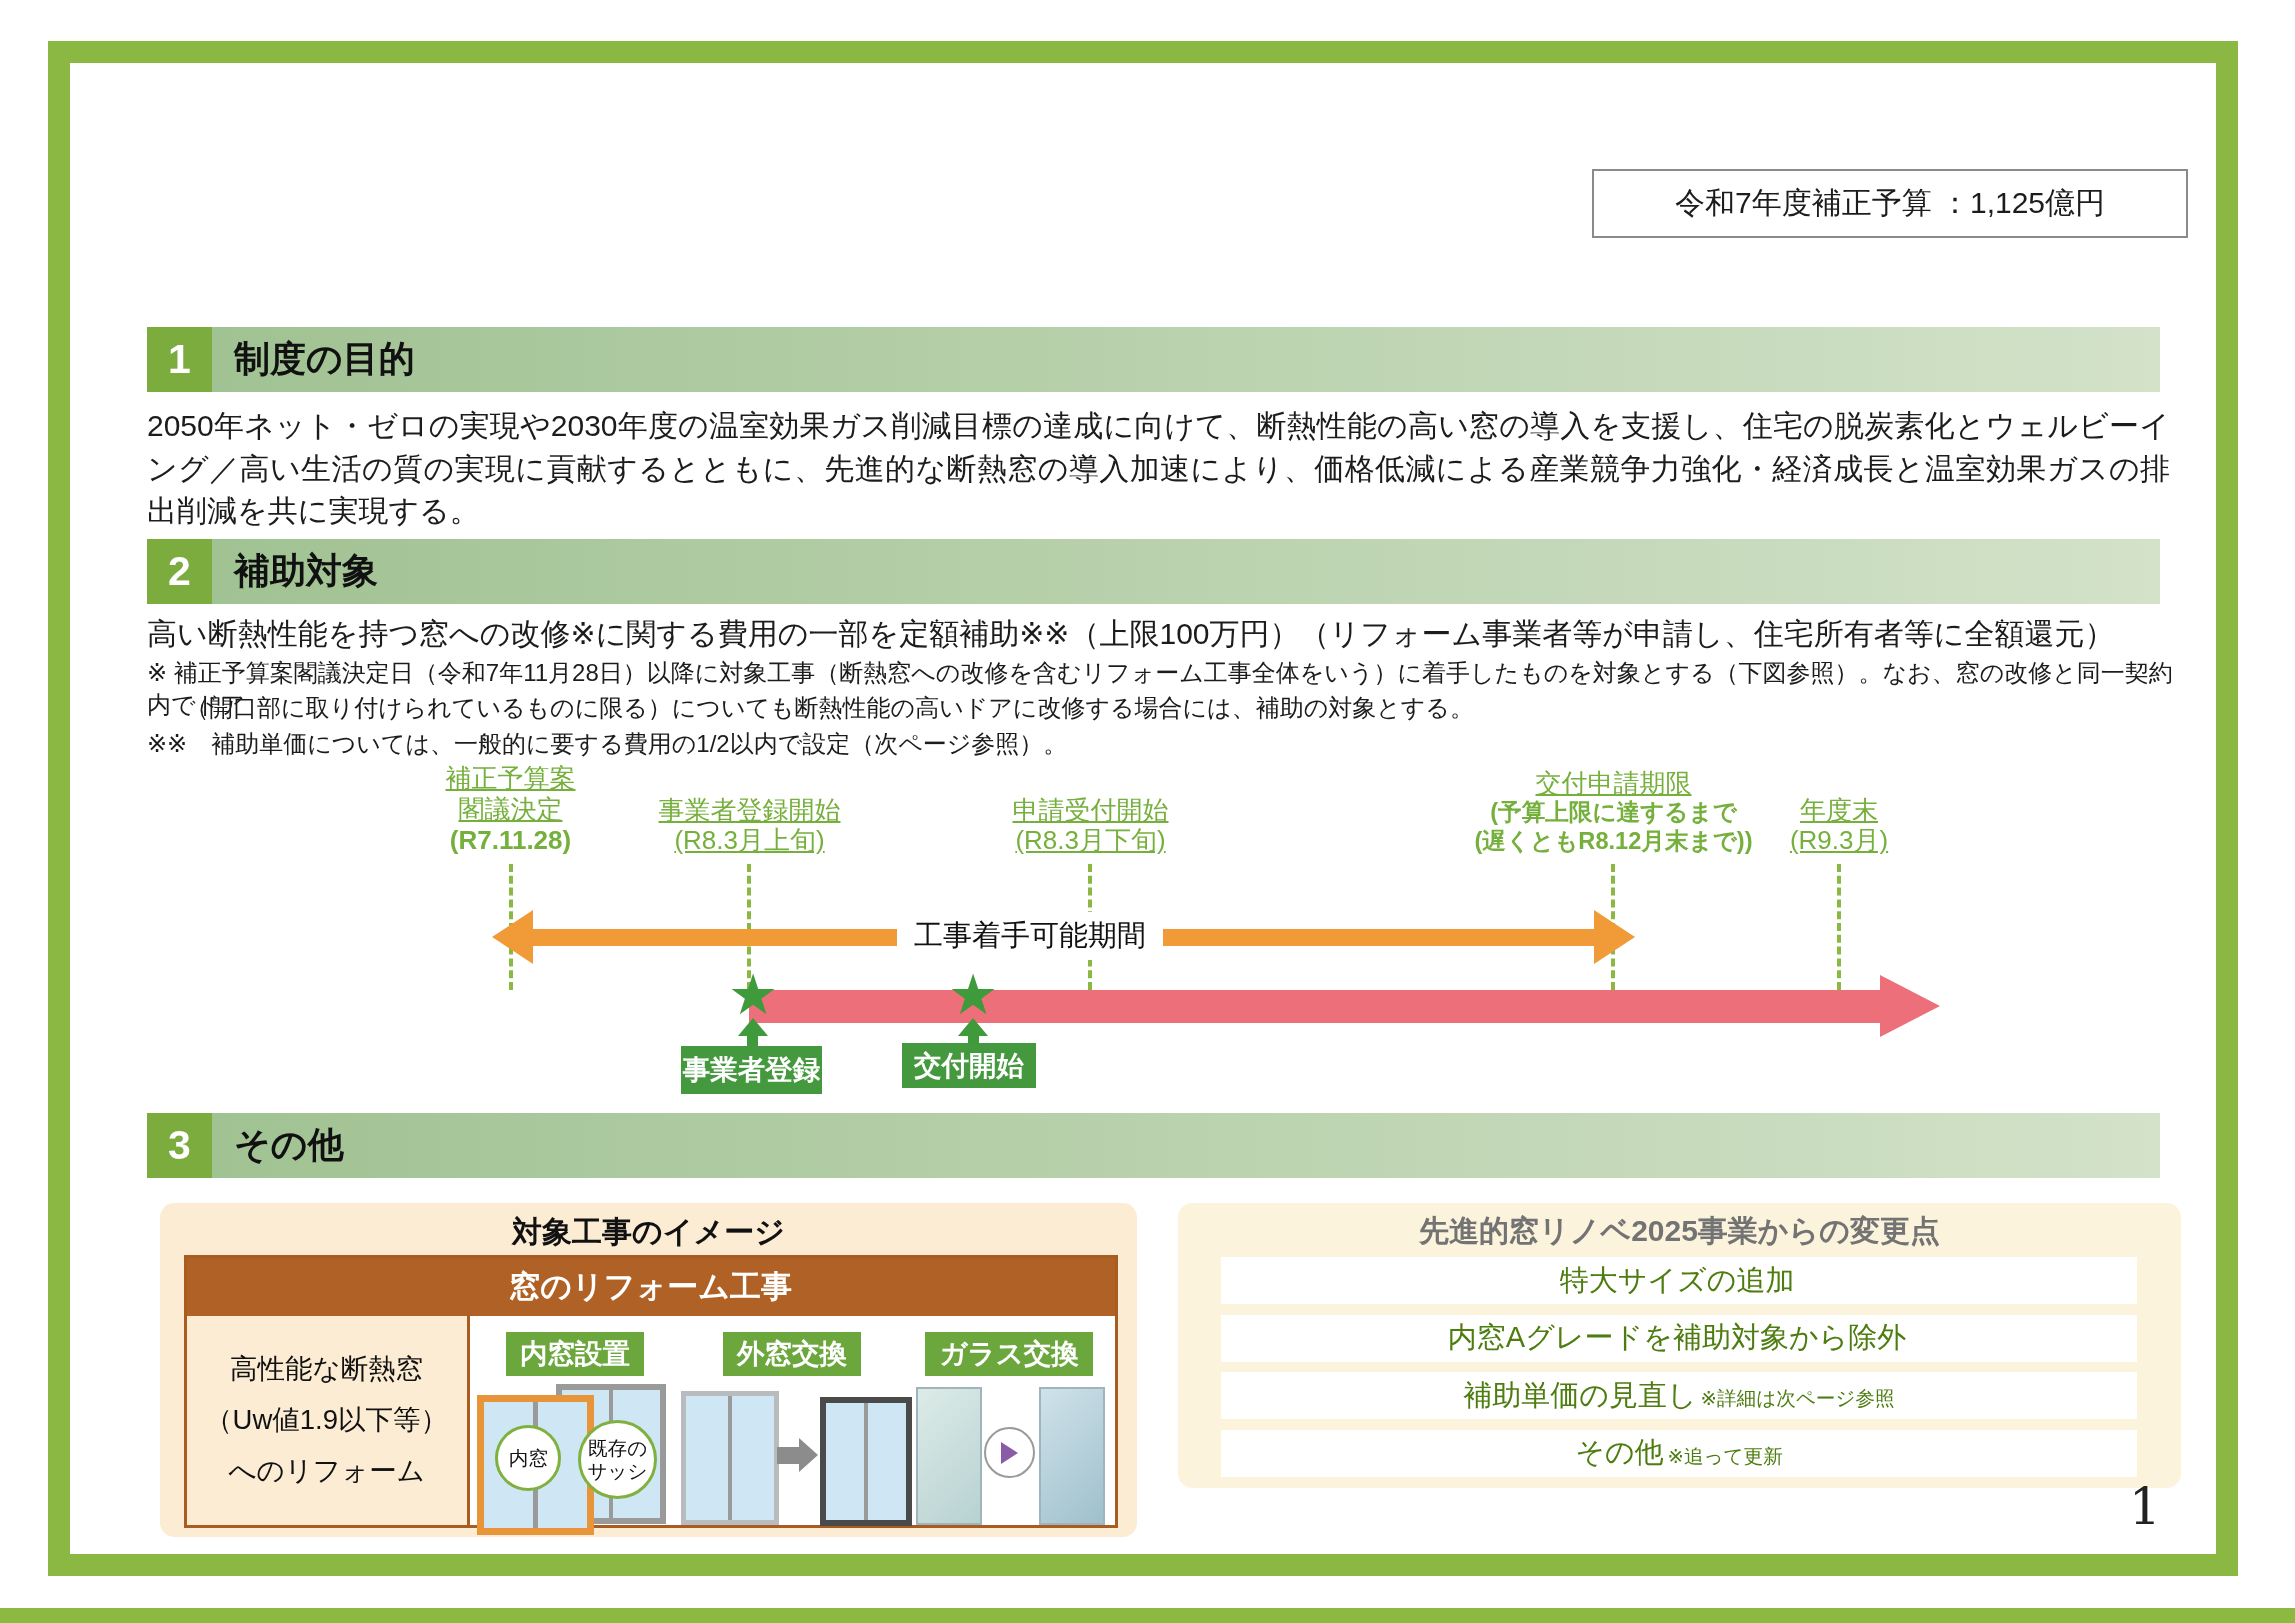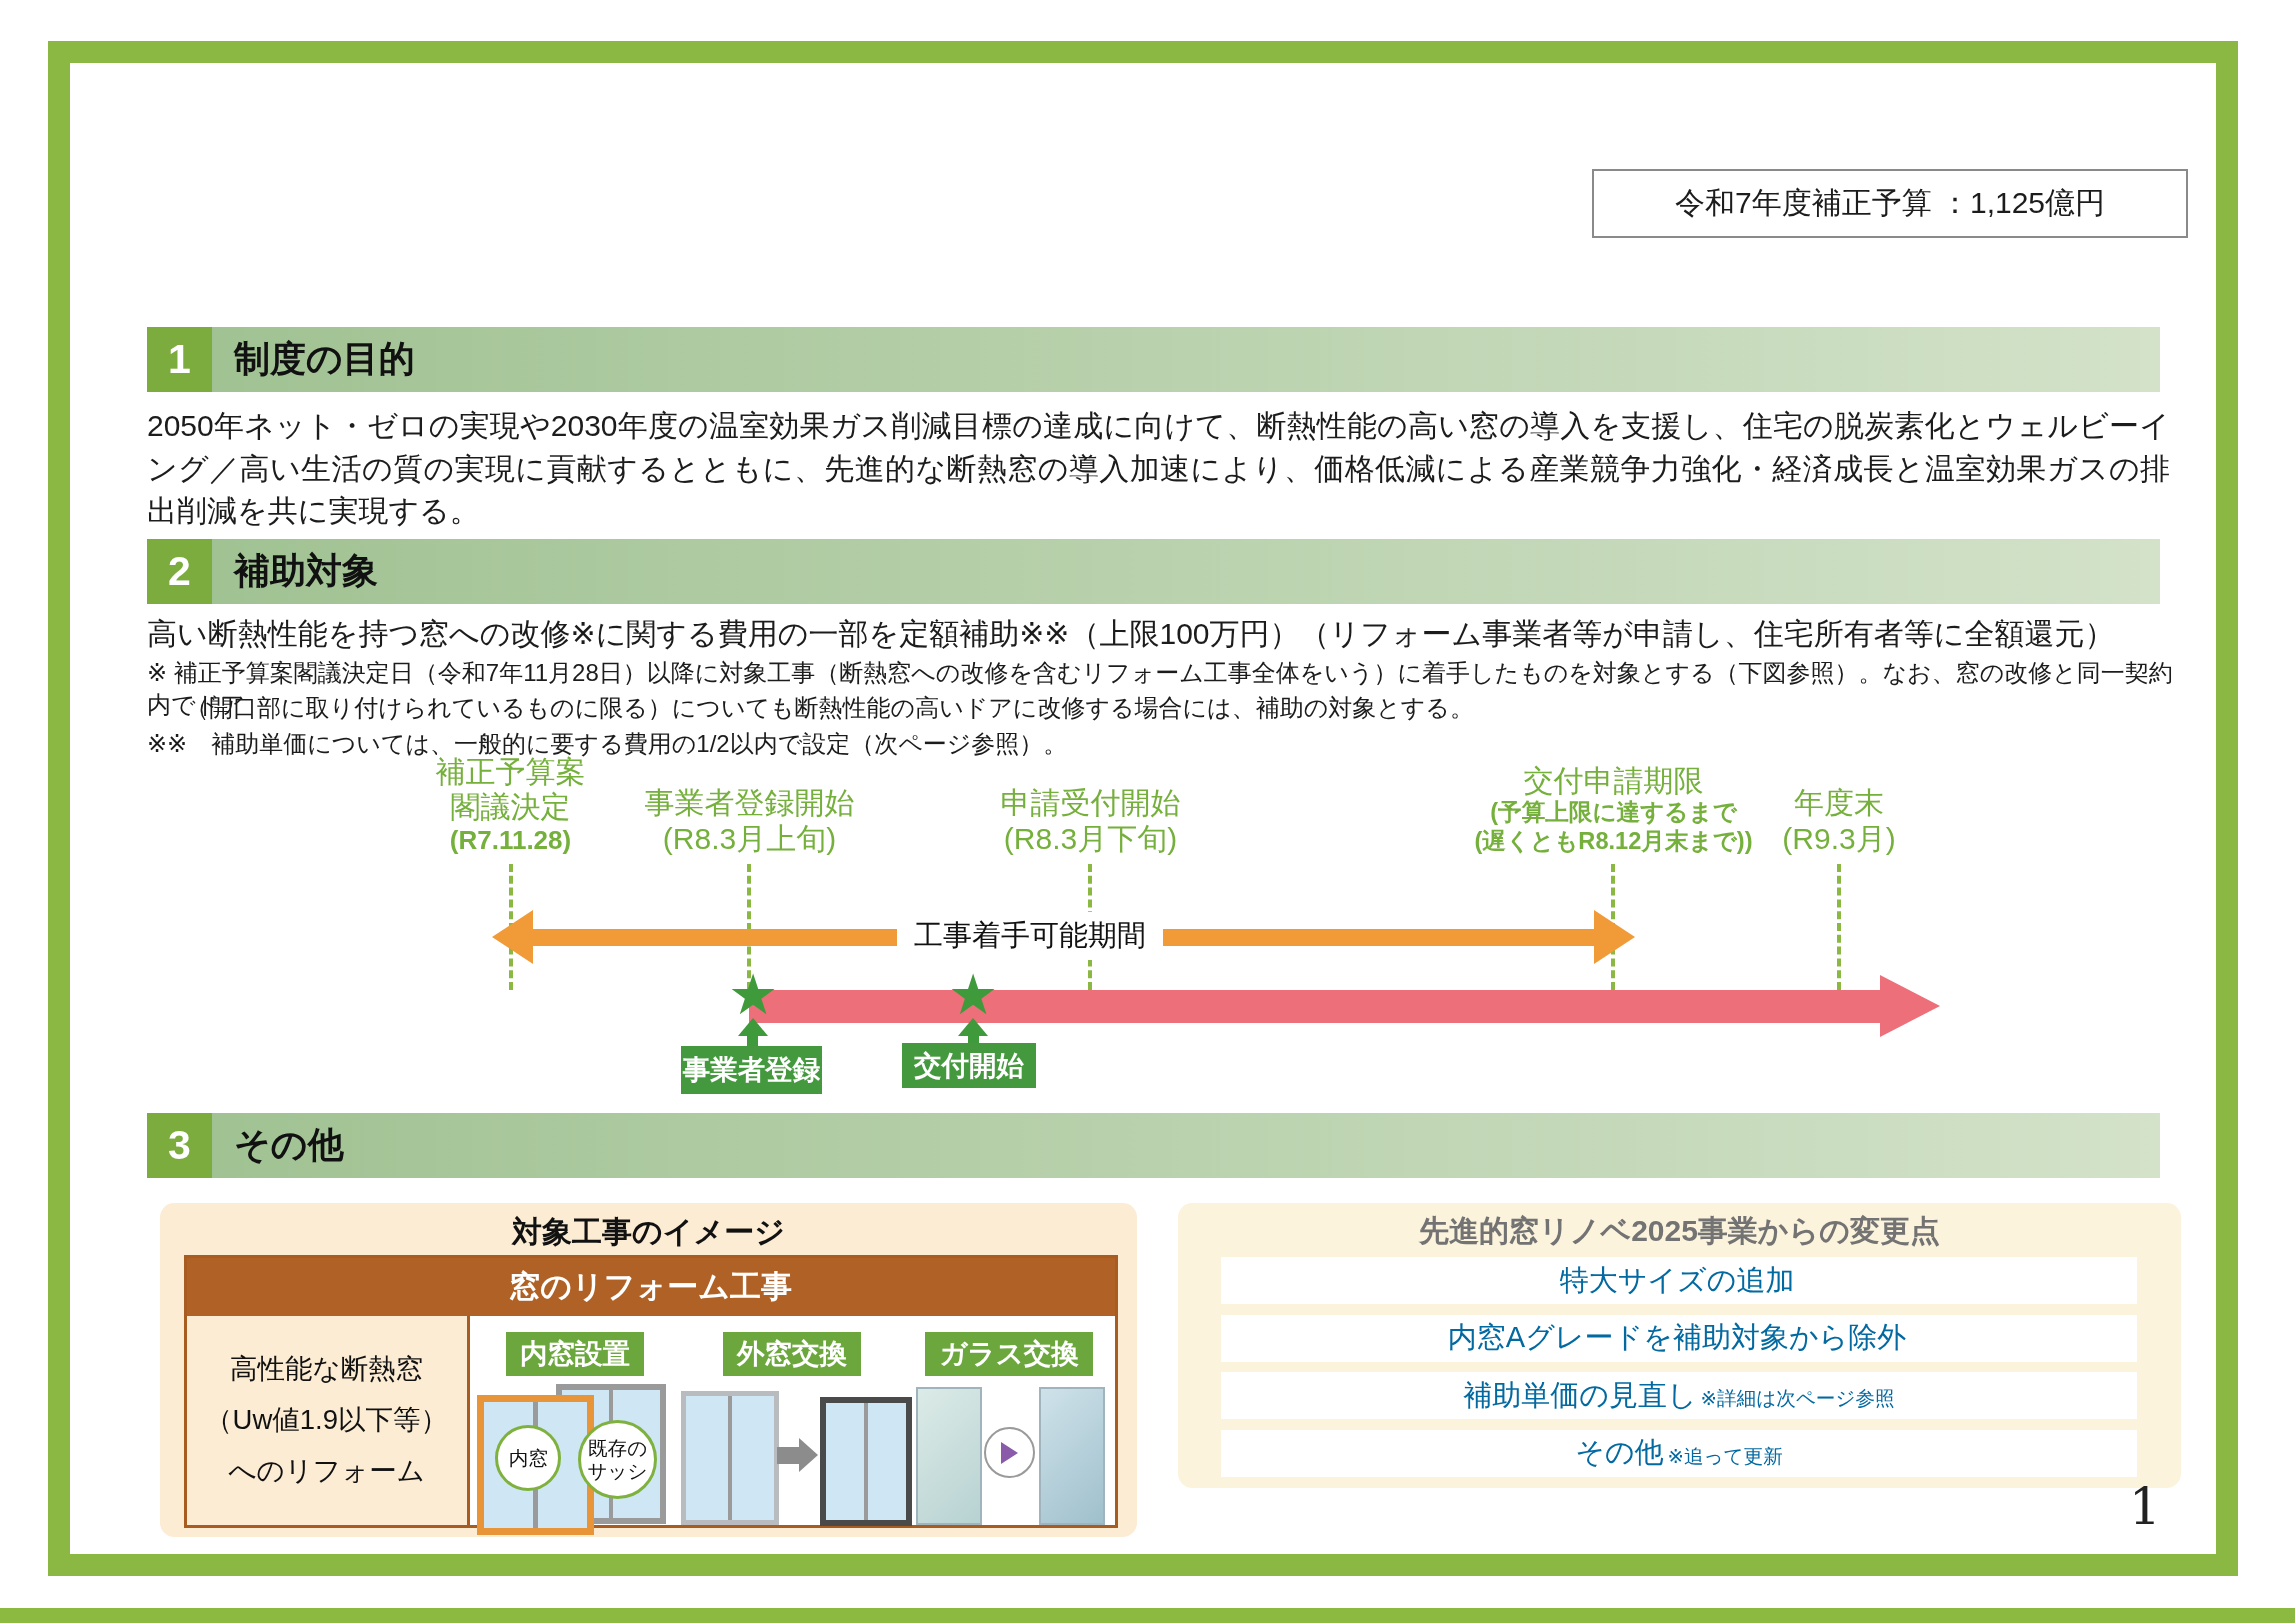--- a/index.html
+++ b/index.html
@@ -30,21 +30,21 @@
 
   .body-text{position:absolute;left:147px;top:405px;width:2023px;
              font-size:30px;line-height:1.42;text-align:justify;}
   .s2main{position:absolute;left:147px;top:614px;width:2036px;font-size:30px;}
   .note{position:absolute;left:147px;width:2036px;font-size:24px;}
   .note.n1a{top:657px;} .note.n1b{top:692px;padding-left:38px;} .note.n2{top:728px;}
 
   
   .milestone{position:absolute;top:758px;height:98px;display:flex;flex-direction:column;
              justify-content:flex-end;align-items:center;color:#76b03c;text-align:center;}
-  .milestone .ml{font-size:30px;line-height:1.18;}
+  .milestone .ml{font-size:26px;line-height:1.18;text-decoration:underline;}
   .milestone .mdate{font-size:26px;font-weight:bold;line-height:1.2;}
   .milestone .msmall{font-size:23.6px;font-weight:bold;line-height:1.22;}
   .m1{left:347px;width:327px;} .m2{left:566px;width:367px;} .m3{left:907px;width:367px;}
   .m4{left:1404px;width:419px;} .m5{left:1721px;width:236px;}
 
   .dline{position:absolute;top:864px;height:126px;width:0;border-left:4.6px dashed #8ab842;}
   .d1{left:509px;} .d2{left:747px;} .d3{left:1088px;} .d4{left:1611px;} .d5{left:1837px;}
 
   .oshaft{position:absolute;left:531px;top:929px;width:1064px;height:17px;background:#f09a38;}
   .ohead-l{position:absolute;left:492px;top:910px;width:0;height:0;
@@ -120,21 +120,21 @@
   .purple-tri{width:0;height:0;border-top:11.8px solid transparent;border-bottom:11.8px solid transparent;
               border-left:17px solid #8a5ba8;}
 
   
   .right-panel{position:absolute;left:1178px;top:1203px;width:1003px;height:285px;
                background:#fbf3dc;border-radius:14.4px;}
   .rp-title{position:absolute;left:0;top:7.9px;width:100%;text-align:center;
             font-size:30px;font-weight:bold;color:#737373;}
   .rp-rows{position:absolute;left:43px;top:54px;width:916px;}
   .rp-row{height:47px;margin-bottom:10.5px;background:#ffffff;display:flex;
-          align-items:center;justify-content:center;font-size:29px;color:#0369a1;}
+          align-items:center;justify-content:center;font-size:29px;color:#4d7c0f;}
   .rp-note{font-size:19.6px;margin-left:3.9px;align-self:center;padding-top:6.5px;}
 
   .page-num{position:absolute;left:2129px;top:1478px;font-size:50px;
             font-family:"DejaVu Serif","Liberation Serif",serif;color:#222;}
 </style>
 </head>
 <body>
 
 <div class="page">
 

